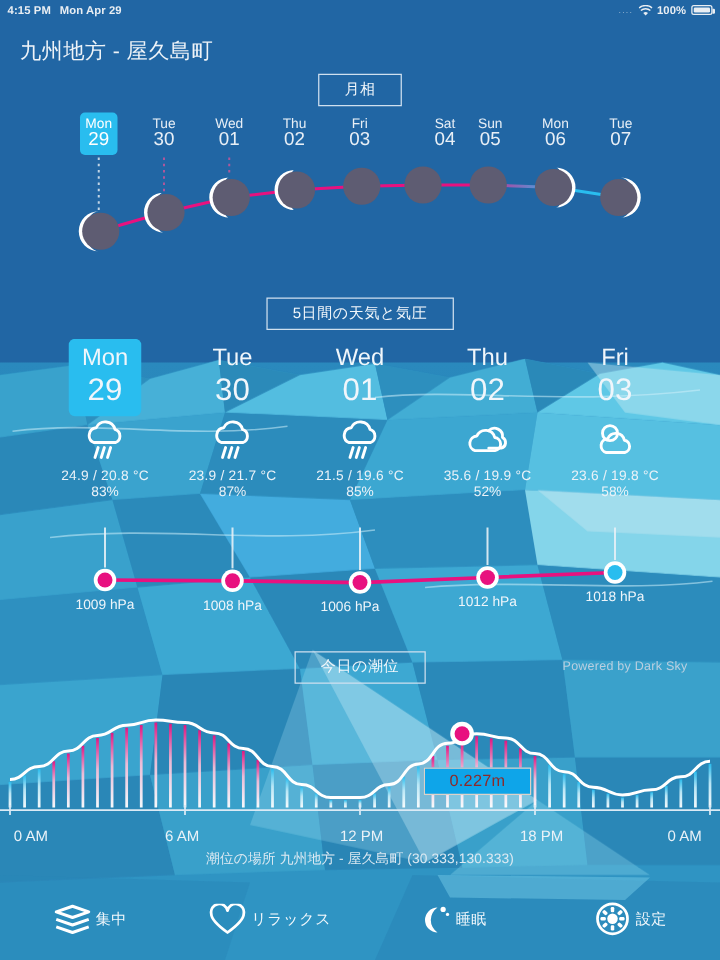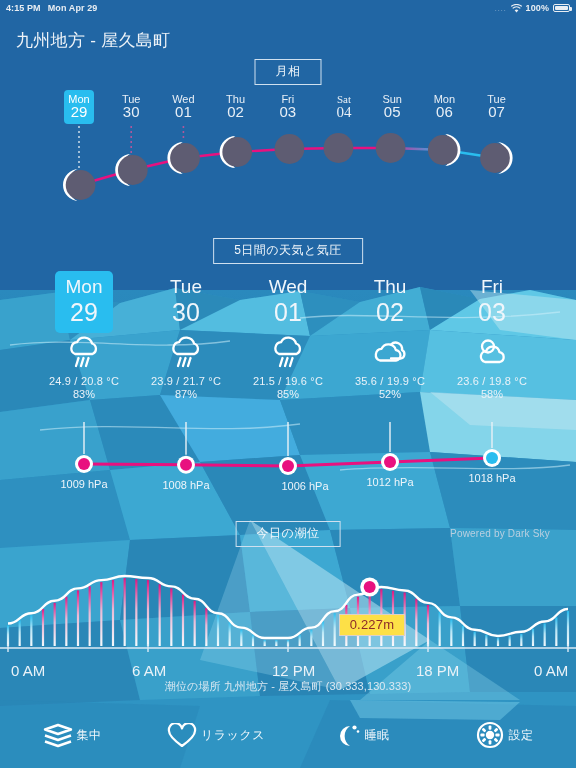--- a/index.html
+++ b/index.html
@@ -82,25 +82,25 @@
   
   .powered{
     position:absolute;right:26px;top:528px;z-index:20;
     font-size:10px;color:#b9cfe0;letter-spacing:.2px;
   }
 
   
   .tide{position:absolute;left:0;top:552px;width:576px;height:140px;z-index:20;}
   #tide-svg{position:absolute;left:0;top:0;width:576px;height:110px;}
   .tide-badge{
-    position:absolute;background:#fde047;color:#8c2a2a;font-size:13px;
-    padding:2px 10px 3px;border:1px solid #ddd1c8;white-space:nowrap;
+    position:absolute;background:#0ea5e9;color:#8c2a2a;font-size:13px;
+    padding:2px 20px 3px;border:1px solid #ddd1c8;white-space:nowrap;
     letter-spacing:.2px;
   }
-  .tide-axis-lbl{position:absolute;font-size:15px;color:#eaf2f8;top:110px;}
+  .tide-axis-lbl{position:absolute;font-size:12px;color:#eaf2f8;top:110px;}
   .tide-footer{
     position:absolute;left:0;top:127px;width:576px;text-align:center;
     font-size:11px;color:#dce9f2;letter-spacing:.1px;
   }
 
   
   .tabbar{
     position:absolute;left:0;bottom:0;width:576px;height:66px;z-index:25;
     display:flex;align-items:center;
   }
@@ -269,21 +269,21 @@
           <span class="dn">01</span>
         </div>
         <div class="moon-day" style="left: 213.6px; top: 0px;">
           <span class="dw">Thu</span>
           <span class="dn">02</span>
         </div>
         <div class="moon-day" style="left: 265.8px; top: 0px;">
           <span class="dw">Fri</span>
           <span class="dn">03</span>
         </div>
-        <div class="moon-day" style="left: 322px; top: 0px; font-family: Liberation Serif, serif;">
+        <div class="moon-day" style="left: 334px; top: 0px;">
           <span class="dw">Sat</span>
           <span class="dn">04</span>
         </div>
         <div class="moon-day" style="left: 370.2px; top: 0px;">
           <span class="dw">Sun</span>
           <span class="dn">05</span>
         </div>
         <div class="moon-day" style="left: 422.4px; top: 0px;">
           <span class="dw">Mon</span>
           <span class="dn">06</span>
@@ -395,21 +395,21 @@
               </g>
             </svg>
           </div>
           <div class="wx-temp">23.6 / 19.8 °C</div>
           <div class="wx-hum">58%</div>
         </div>
       </div>
     <div id="press-labels">
         <div class="press-lbl" style="left: 44px; top: 202px;">1009 hPa</div>
         <div class="press-lbl" style="left: 146px; top: 202.667px;">1008 hPa</div>
-        <div class="press-lbl" style="left: 265px; top: 204px;">1006 hPa</div>
+        <div class="press-lbl" style="left: 240px; top: 204px;">1006 hPa</div>
         <div class="press-lbl" style="left: 350px; top: 200px;">1012 hPa</div>
         <div class="press-lbl" style="left: 452px; top: 196px;">1018 hPa</div>
       </div>
   </div>
 
   <div class="powered">Powered by Dark Sky</div>
 
   <div class="pill" id="pill-tide">今日の潮位</div>
 
   <div class="tide">

